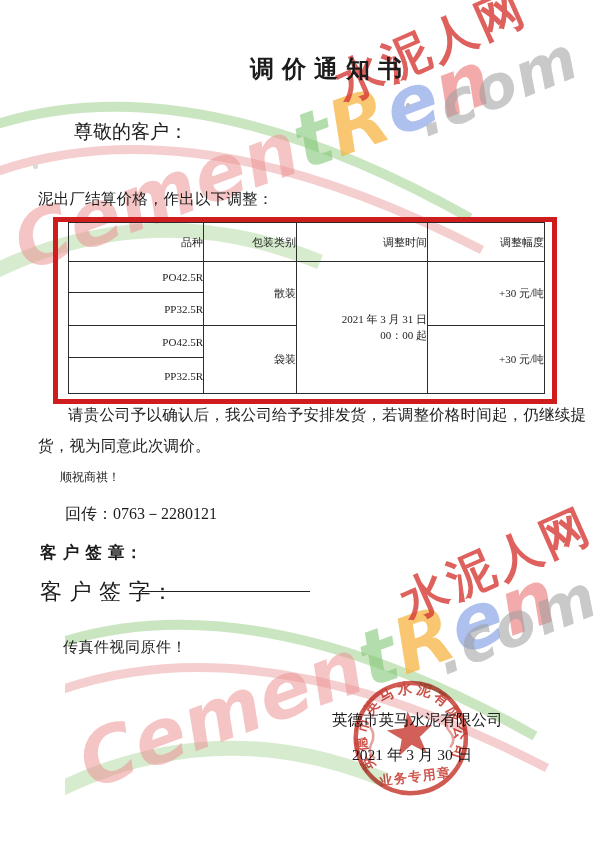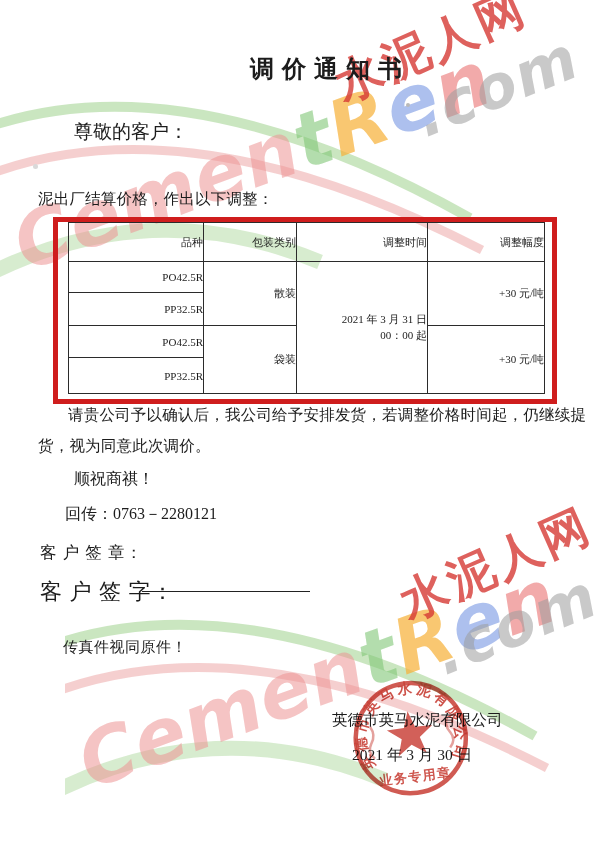--- a/index.html
+++ b/index.html
@@ -31,23 +31,23 @@
   .wm-b .wm-com{left:372px;top:108px;}
 
   
   .title{left:250px;top:53px;font-size:24px;font-weight:700;letter-spacing:8px;}
   .t15{font-size:15.5px;letter-spacing:0.2px;white-space:nowrap;}
   .salutation{left:38px;top:119px;font-size:19px;margin-left:36px;}
   .p1l1{left:70px;top:158px;}
   .p1l2{left:38px;top:189px;}
   .p2l1{left:68px;top:405px;}
   .p2l2{left:38px;top:436px;text-align:right;}
-  .wish{left:74px;top:469px;font-size:16px;}
+  .wish{left:60px;top:469px;font-size:12px;}
   .faxback{left:65px;top:504px;font-size:16px;}
-  .seal-label{left:40px;top:542px;font-size:16.5px;letter-spacing:1px;}
+  .seal-label{left:40px;top:542px;font-size:16.5px;letter-spacing:1px;font-weight:bold;}
   .sign-label{left:40px;top:577px;font-size:22px;letter-spacing:1px;}
   .sign-line{left:142px;top:591px;width:168px;height:0;border-top:1.7px solid #222;}
   .faxnote{left:63px;top:638px;font-size:15px;letter-spacing:0.5px;}
   .company{left:332px;top:710px;font-size:15.5px;white-space:nowrap;z-index:4;}
   .issuedate{left:352px;top:745px;font-size:15.5px;white-space:nowrap;z-index:4;}
 
   
   .redbox{left:53px;top:217px;width:494px;height:177px;border:5px solid #cf1d1d;z-index:3;}
   .tblwrap{left:68px;top:222px;z-index:2;}
   table.price{border-collapse:collapse;table-layout:fixed;}

